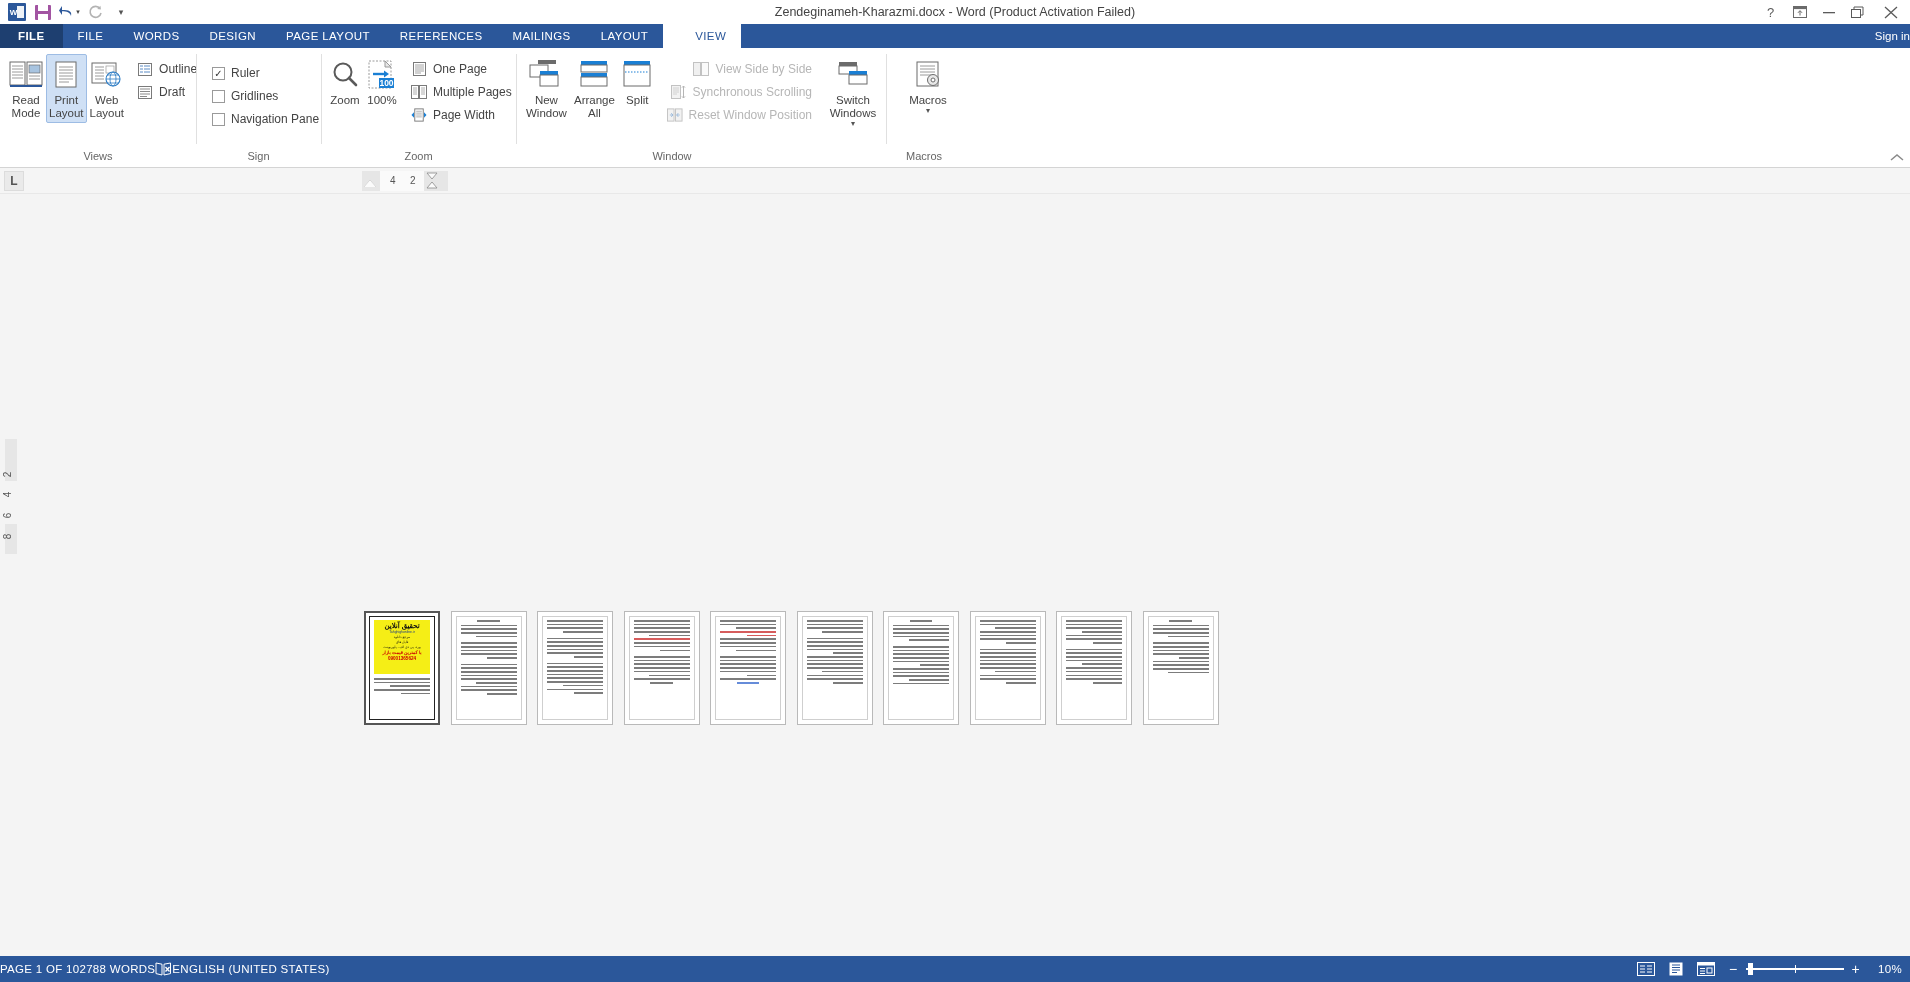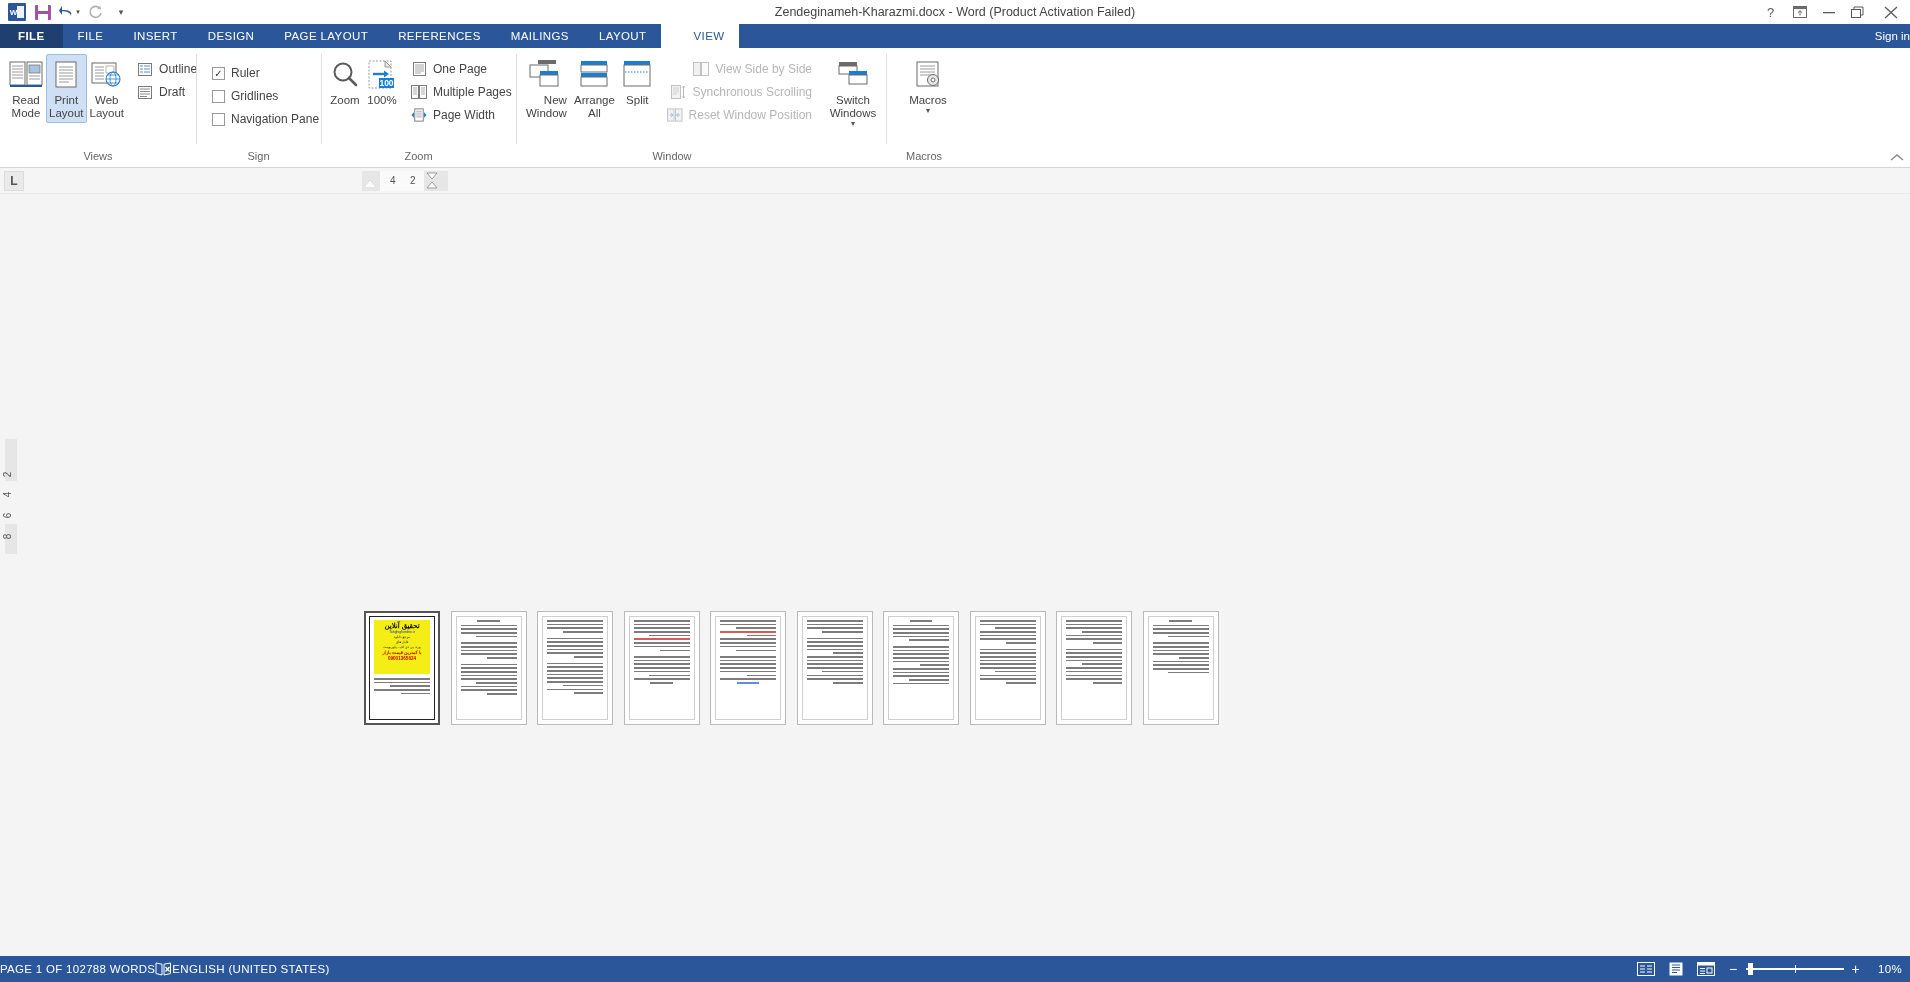--- a/index.html
+++ b/index.html
@@ -255,21 +255,21 @@
         <svg width="14" height="13" viewBox="0 0 14 13">
             <path d="M1 1 L13 12 M13 1 L1 12" stroke="#5a5a5a" stroke-width="1.3"></path>
           </svg>
       </div>
     </div>
   </div>
 
   <div class="tabstrip">
     <div class="file-tab">FILE</div>
     <div class="tab">FILE</div>
-    <div class="tab">INSERT</div>
+    <div class="tab">WORDS</div>
     <div class="tab">DESIGN</div>
     <div class="tab">PAGE LAYOUT</div>
     <div class="tab">REFERENCES</div>
     <div class="tab">MAILINGS</div>
     <div class="tab">LAYOUT</div>
     <div class="tab active">VIEW</div>
     <div class="signin">Sign in</div>
   </div>
 
   <div class="ribbon">
@@ -413,21 +413,21 @@
             </span>
             <span>Page Width</span>
           </div>
         </div>
       </div>
       <div class="rgroup-label">Zoom</div>
     </div>
 
     <div class="rgroup" style="width:370px;">
       <div class="rgroup-body">
-        <div class="bigbtn" style="width:56px;text-align:right;">
+        <div class="bigbtn" style="width:56px;">
           <div class="ic">
             <svg width="40" height="32" viewBox="0 0 40 32">
               <rect x="12" y="1" width="18" height="4" fill="#6b6b6b"></rect>
               <rect x="4" y="6" width="18" height="12" fill="#fff" stroke="#6b6b6b"></rect>
               <rect x="14" y="12" width="18" height="4" fill="#1a7fd4"></rect>
               <rect x="14" y="16" width="18" height="11" fill="#fff" stroke="#6b6b6b"></rect>
             </svg>
           </div>
           <div class="lbl">New
 Window</div>

